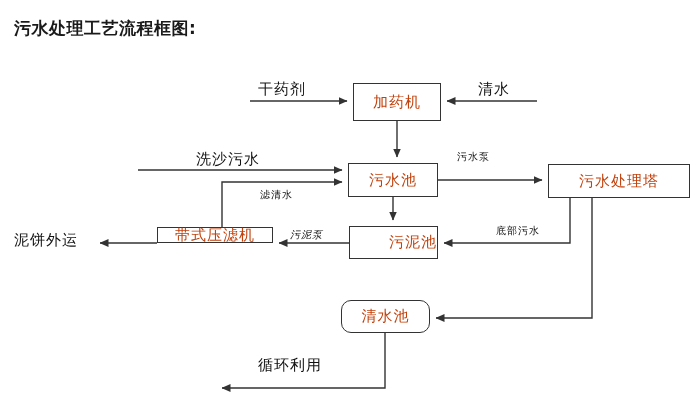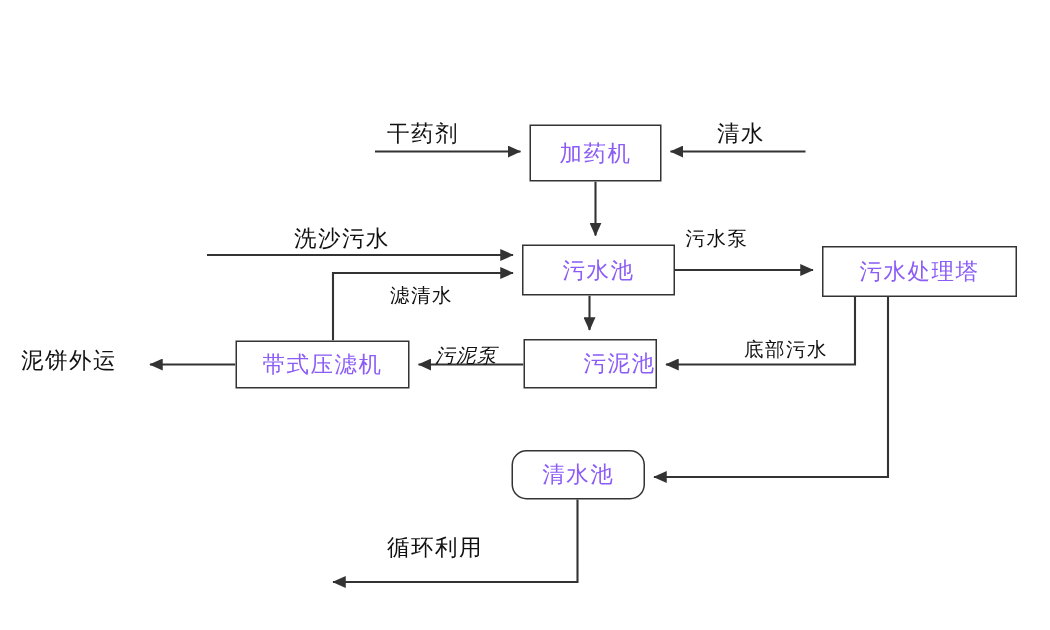--- a/index.html
+++ b/index.html
@@ -32,50 +32,51 @@
     left: 0;
     top: 0;
     width: 700px;
     height: 420px;
   }
   .node {
     position: absolute;
     box-sizing: border-box;
     border: 1.4px solid #333333;
     background: #ffffff;
-    color: #8b5cf6;
+    color: #c2410c;
     font-size: 15px;
     display: flex;
     align-items: center;
     justify-content: center;
     white-space: nowrap;
     letter-spacing: 1px;
   }
   .edge-label {
     position: absolute;
-    font-size: 13px;
+    font-size: 10px;
     color: #111111;
     white-space: nowrap;
     letter-spacing: 1px;
     background: transparent;
   }
   .term-label {
     position: absolute;
     font-size: 15px;
     color: #111111;
     white-space: nowrap;
     letter-spacing: 1px;
     text-align: right;
   }
 </style>
 </head>
 <body>
 
 <div id="canvas">
 
+  <div id="title">污水处理工艺流程框图:</div>
 
   <svg id="wires" viewBox="0 0 700 420" xmlns="http://www.w3.org/2000/svg">
     <defs>
       <marker id="ah" markerWidth="9" markerHeight="8" refX="8.5" refY="4" orient="auto" markerUnits="userSpaceOnUse">
         <path d="M 0 0 L 9 4 L 0 8 z" fill="#333333"></path>
       </marker>
     </defs>
     <g id="wire-group" fill="none" stroke="#333333" stroke-width="1.4">
         <path d="M 250 101 L 347 101" marker-end="url(#ah)"></path>
         <path d="M 537 101 L 447 101" marker-end="url(#ah)"></path>
@@ -89,27 +90,27 @@
         <path d="M 570 198 L 570 243 L 444 243" marker-end="url(#ah)"></path>
         <path d="M 592 198 L 592 318 L 436 318" marker-end="url(#ah)"></path>
         <path d="M 385 333 L 385 388 L 222 388" marker-end="url(#ah)"></path>
       </g>
   </svg>
 
   <div id="nodes-layer">
       <div class="node" style="left: 353px; top: 83px; width: 88px; height: 38px;">
         <span>加药机</span>
       </div>
-      <div class="node" style="left: 348px; top: 163px; width: 102px; height: 34px;">
+      <div class="node" style="left: 348px; top: 163px; width: 90px; height: 34px;">
         <span>污水池</span>
       </div>
-      <div class="node" style="left: 548px; top: 164px; width: 130px; height: 34px;">
+      <div class="node" style="left: 548px; top: 164px; width: 142px; height: 34px;">
         <span>污水处理塔</span>
       </div>
-      <div class="node" style="left: 157px; top: 227px; width: 116px; height: 32px;">
+      <div class="node" style="left: 157px; top: 227px; width: 116px; height: 16px;">
         <span>带式压滤机</span>
       </div>
       <div class="node" style="left: 349px; top: 226px; width: 89px; height: 33px; justify-content: flex-end;">
         <span>污泥池</span>
       </div>
       <div class="node" style="left: 341px; top: 300px; width: 89px; height: 33px; border-radius: 10px;">
         <span>清水池</span>
       </div>
     </div>
   <div id="labels-layer">

